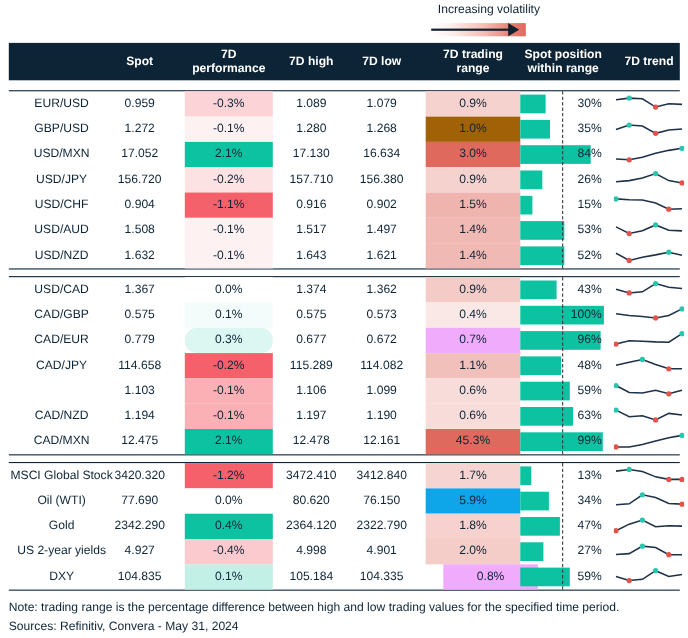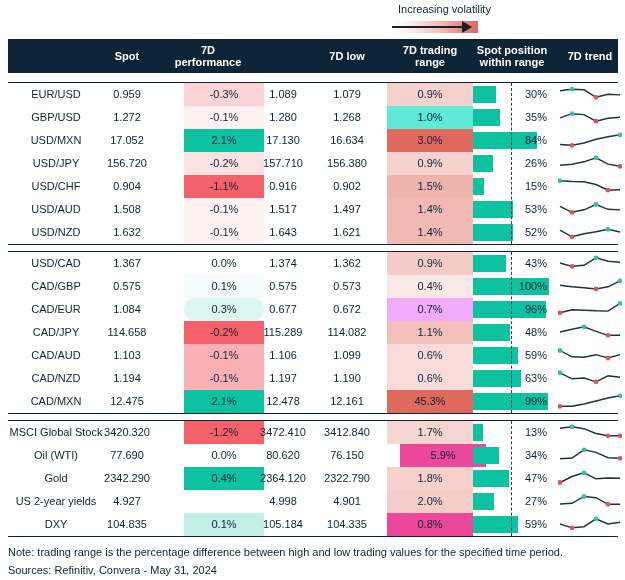--- a/index.html
+++ b/index.html
@@ -21,21 +21,21 @@
     justify-content:center; text-align:center; }
   .hsep { height:10px; border-bottom:1px solid #0d2436; }
 
   .group { position:relative; border-bottom:1px solid #0d2436; }
   .group + .group { margin-top:6px; border-top:1px solid #0d2436; }
 
   .row { position:relative; height:23px; font-size:11px; }
   .cell { position:absolute; top:0; height:23px; line-height:23px; }
   .c-label { left:0; width:96px; text-align:center; }
   .c-spot  { left:88px; width:62px; text-align:center; }
-  .c-perf  { left:176px; width:80px; text-align:center; }
+  .c-perf  { left:160px; width:80px; text-align:center; }
   .c-high  { left:242px; width:66px; text-align:center; }
   .c-low   { left:308px; width:62px; text-align:center; }
   .c-range { left:379px; width:86px; text-align:center; }
   .c-bar   { left:465px; width:76px; }
   .c-bar .bar { position:absolute; left:0; top:3px; height:17px; background:#0cc2a0; z-index:1; }
   .c-pos   { left:465px; width:74px; text-align:right; z-index:3; }
   .c-spark { left:550px; width:64px; }
   .c-spark svg { display:block; margin-top:1px; }
   .dash { position:absolute; left:503px; top:0; bottom:0; width:0;
     border-left:1px dashed #3a3a3a; z-index:2; }
@@ -51,20 +51,21 @@
   <div class="vol-arrow">
     <div class="shaft"></div>
     <div class="head"></div>
   </div>
 </div>
 
 <div class="table">
   <div class="thead">
     <div class="hcell" style="left:88px;width:62px;">Spot</div>
     <div class="hcell" style="left:160px;width:80px;">7D performance</div>
+    <div class="hcell" style="left:242px;width:66px;">7D high</div>
     <div class="hcell" style="left:308px;width:62px;">7D low</div>
     <div class="hcell" style="left:379px;width:86px;">7D trading range</div>
     <div class="hcell" style="left:458px;width:92px;">Spot position within range</div>
     <div class="hcell" style="left:550px;width:64px;">7D trend</div>
   </div>
   <div class="hsep"></div>
   <div id="groups">
       <div class="group">
         <div class="row">
     <div class="cell c-label">EUR/USD</div>
@@ -84,21 +85,21 @@
               <circle cx="38.0" cy="13.3" r="2.4" fill="#e2544a"></circle>
             </svg>
           </div>
   </div>
         <div class="row">
     <div class="cell c-label">GBP/USD</div>
     <div class="cell c-spot">1.272</div>
     <div class="cell c-perf" style="background: rgb(254, 241, 242);">-0.1%</div>
     <div class="cell c-high">1.280</div>
     <div class="cell c-low">1.268</div>
-    <div class="cell c-range" style="background: #5eead4;">1.0%</div>
+    <div class="cell c-range" style="background: #a16207;">1.0%</div>
     <div class="cell c-bar">
             <div class="bar" style="width: 26.6px;"></div>
           </div>
     <div class="cell c-pos">35%</div>
     <div class="cell c-spark">
             <svg width="64" height="21" viewBox="0 0 64 21">
               <polyline fill="none" stroke="#1d3147" stroke-width="1.4" points="2.0,10.8 14.0,6.7 26.0,7.6 38.0,14.2 50.0,11.2 62.0,10.3"></polyline>
               <circle cx="14.0" cy="6.7" r="2.4" fill="#2bc4ae"></circle>
               <circle cx="38.0" cy="14.2" r="2.4" fill="#e2544a"></circle>
             </svg>
@@ -235,21 +236,21 @@
     <div class="cell c-spark">
             <svg width="64" height="21" viewBox="0 0 64 21">
               <polyline fill="none" stroke="#1d3147" stroke-width="1.4" points="2.0,9.3 14.0,10.8 26.0,11.8 38.0,13.0 50.0,10.8 62.0,4.8"></polyline>
               <circle cx="38.0" cy="13.0" r="2.4" fill="#e2544a"></circle>
               <circle cx="62.0" cy="4.8" r="2.4" fill="#2bc4ae"></circle>
             </svg>
           </div>
   </div>
         <div class="row">
     <div class="cell c-label">CAD/EUR</div>
-    <div class="cell c-spot">1.084</div>
+    <div class="cell c-spot">0.779</div>
     <div class="cell c-perf" style="background: rgb(220, 246, 241); border-radius: 11px;">0.3%</div>
     <div class="cell c-high">0.677</div>
     <div class="cell c-low">0.672</div>
     <div class="cell c-range" style="background: #f0abfc;">0.7%</div>
     <div class="cell c-bar">
             <div class="bar" style="width: 73px;"></div>
           </div>
     <div class="cell c-pos">96%</div>
     <div class="cell c-spark">
             <svg width="64" height="21" viewBox="0 0 64 21">
@@ -272,21 +273,20 @@
     <div class="cell c-pos">48%</div>
     <div class="cell c-spark">
             <svg width="64" height="21" viewBox="0 0 64 21">
               <polyline fill="none" stroke="#1d3147" stroke-width="1.4" points="2.0,10.0 14.0,7.3 26.0,4.8 38.0,9.3 50.0,13.3 62.0,13.3"></polyline>
               <circle cx="26.0" cy="4.8" r="2.4" fill="#2bc4ae"></circle>
               <circle cx="50.0" cy="13.3" r="2.4" fill="#e2544a"></circle>
             </svg>
           </div>
   </div>
         <div class="row">
-    <div class="cell c-label">CAD/AUD</div>
     <div class="cell c-spot">1.103</div>
     <div class="cell c-perf" style="background: rgb(250, 176, 181);">-0.1%</div>
     <div class="cell c-high">1.106</div>
     <div class="cell c-low">1.099</div>
     <div class="cell c-range" style="background: rgb(248, 220, 218);">0.6%</div>
     <div class="cell c-bar">
             <div class="bar" style="width: 44.8px;"></div>
           </div>
     <div class="cell c-pos">59%</div>
     <div class="cell c-spark">
@@ -357,21 +357,21 @@
               <circle cx="62.0" cy="13.8" r="2.4" fill="#e2544a"></circle>
             </svg>
           </div>
   </div>
         <div class="row">
     <div class="cell c-label">Oil (WTI)</div>
     <div class="cell c-spot">77.690</div>
     <div class="cell c-perf" style="background: rgb(255, 255, 255);">0.0%</div>
     <div class="cell c-high">80.620</div>
     <div class="cell c-low">76.150</div>
-    <div class="cell c-range" style="background: #ec4899; margin-left: 13px;">5.9%</div>
+    <div class="cell c-range" style="background: #0ea5e9;">5.9%</div>
     <div class="cell c-bar">
             <div class="bar" style="width: 25.8px;"></div>
           </div>
     <div class="cell c-pos">34%</div>
     <div class="cell c-spark">
             <svg width="64" height="21" viewBox="0 0 64 21">
               <polyline fill="none" stroke="#1d3147" stroke-width="1.4" points="2.0,13.8 14.0,13.0 26.0,4.8 38.0,7.3 50.0,12.7 62.0,13.3"></polyline>
               <circle cx="26.0" cy="4.8" r="2.4" fill="#2bc4ae"></circle>
               <circle cx="62.0" cy="13.3" r="2.4" fill="#e2544a"></circle>
             </svg>
@@ -392,20 +392,21 @@
             <svg width="64" height="21" viewBox="0 0 64 21">
               <polyline fill="none" stroke="#1d3147" stroke-width="1.4" points="2.0,14.5 14.0,8.5 26.0,4.8 38.0,10.8 50.0,10.0 62.0,10.3"></polyline>
               <circle cx="2.0" cy="14.5" r="2.4" fill="#e2544a"></circle>
               <circle cx="26.0" cy="4.8" r="2.4" fill="#2bc4ae"></circle>
             </svg>
           </div>
   </div>
         <div class="row">
     <div class="cell c-label">US 2-year yields</div>
     <div class="cell c-spot">4.927</div>
+    <div class="cell c-perf" style="background: rgb(251, 202, 206);">-0.4%</div>
     <div class="cell c-high">4.998</div>
     <div class="cell c-low">4.901</div>
     <div class="cell c-range" style="background: rgb(244, 204, 200);">2.0%</div>
     <div class="cell c-bar">
             <div class="bar" style="width: 20.5px;"></div>
           </div>
     <div class="cell c-pos">27%</div>
     <div class="cell c-spark">
             <svg width="64" height="21" viewBox="0 0 64 21">
               <polyline fill="none" stroke="#1d3147" stroke-width="1.4" points="2.0,13.0 14.0,12.3 26.0,5.5 38.0,6.7 50.0,13.3 62.0,13.3"></polyline>
@@ -413,21 +414,21 @@
               <circle cx="50.0" cy="13.3" r="2.4" fill="#e2544a"></circle>
             </svg>
           </div>
   </div>
         <div class="row">
     <div class="cell c-label">DXY</div>
     <div class="cell c-spot">104.835</div>
     <div class="cell c-perf" style="background: rgb(194, 240, 231);">0.1%</div>
     <div class="cell c-high">105.184</div>
     <div class="cell c-low">104.335</div>
-    <div class="cell c-range" style="background: #ec4899;">0.8%</div>
+    <div class="cell c-range" style="background: #f0abfc; margin-left: 16px;">0.8%</div>
     <div class="cell c-bar">
             <div class="bar" style="width: 44.8px;"></div>
           </div>
     <div class="cell c-pos">59%</div>
     <div class="cell c-spark">
             <svg width="64" height="21" viewBox="0 0 64 21">
               <polyline fill="none" stroke="#1d3147" stroke-width="1.4" points="2.0,10.0 14.0,13.8 26.0,12.7 38.0,4.8 50.0,10.0 62.0,8.2"></polyline>
               <circle cx="14.0" cy="13.8" r="2.4" fill="#e2544a"></circle>
               <circle cx="38.0" cy="4.8" r="2.4" fill="#2bc4ae"></circle>
             </svg>

